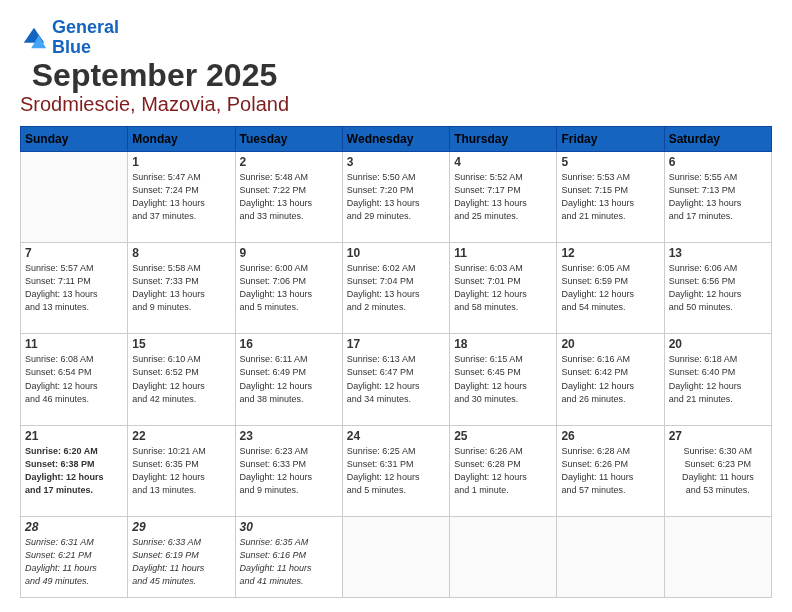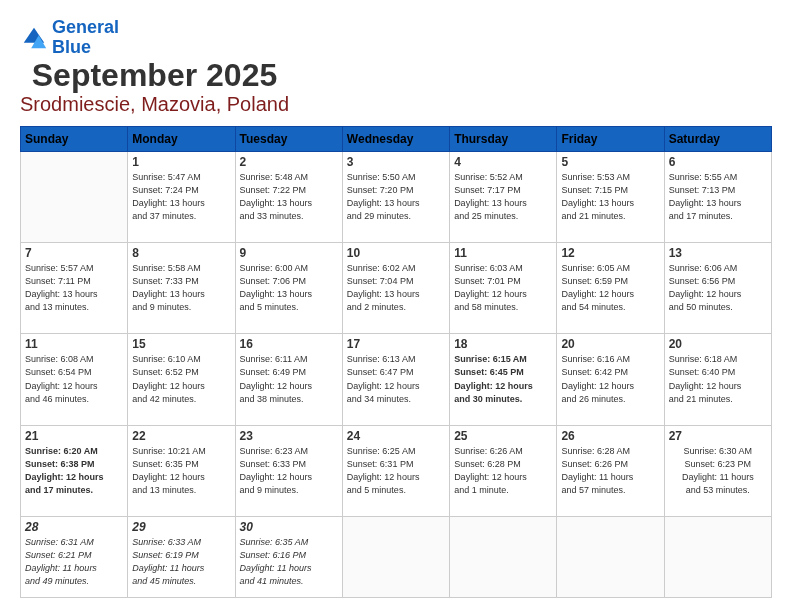--- a/index.html
+++ b/index.html
@@ -250,21 +250,21 @@
           </td>
           <td>
             <span class="day-num">17</span>
             <div class="day-info" style="white-space: pre-line;">Sunrise: 6:13 AM
 Sunset: 6:47 PM
 Daylight: 12 hours
 and 34 minutes.</div>
           </td>
           <td>
             <span class="day-num">18</span>
-            <div class="day-info" style="white-space: pre-line; font-weight: bold;">Sunrise: 6:15 AM
+            <div class="day-info" style="white-space: pre-line;">Sunrise: 6:15 AM
 Sunset: 6:45 PM
 Daylight: 12 hours
 and 30 minutes.</div>
           </td>
           <td>
             <span class="day-num">20</span>
             <div class="day-info" style="white-space: pre-line;">Sunrise: 6:16 AM
 Sunset: 6:42 PM
 Daylight: 12 hours
 and 26 minutes.</div>

